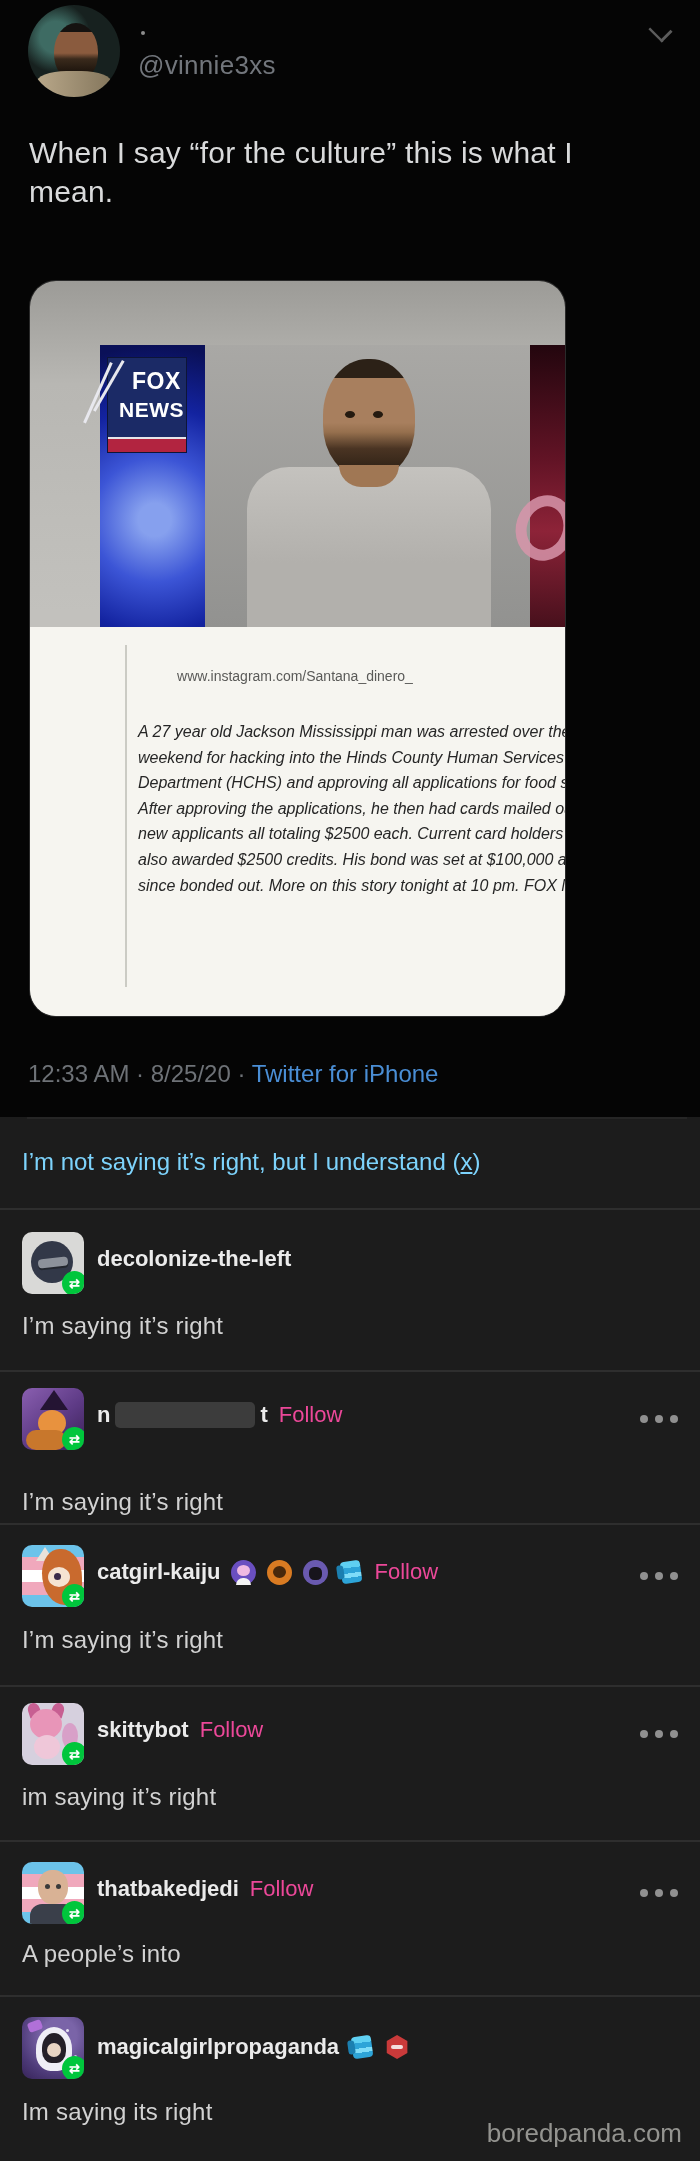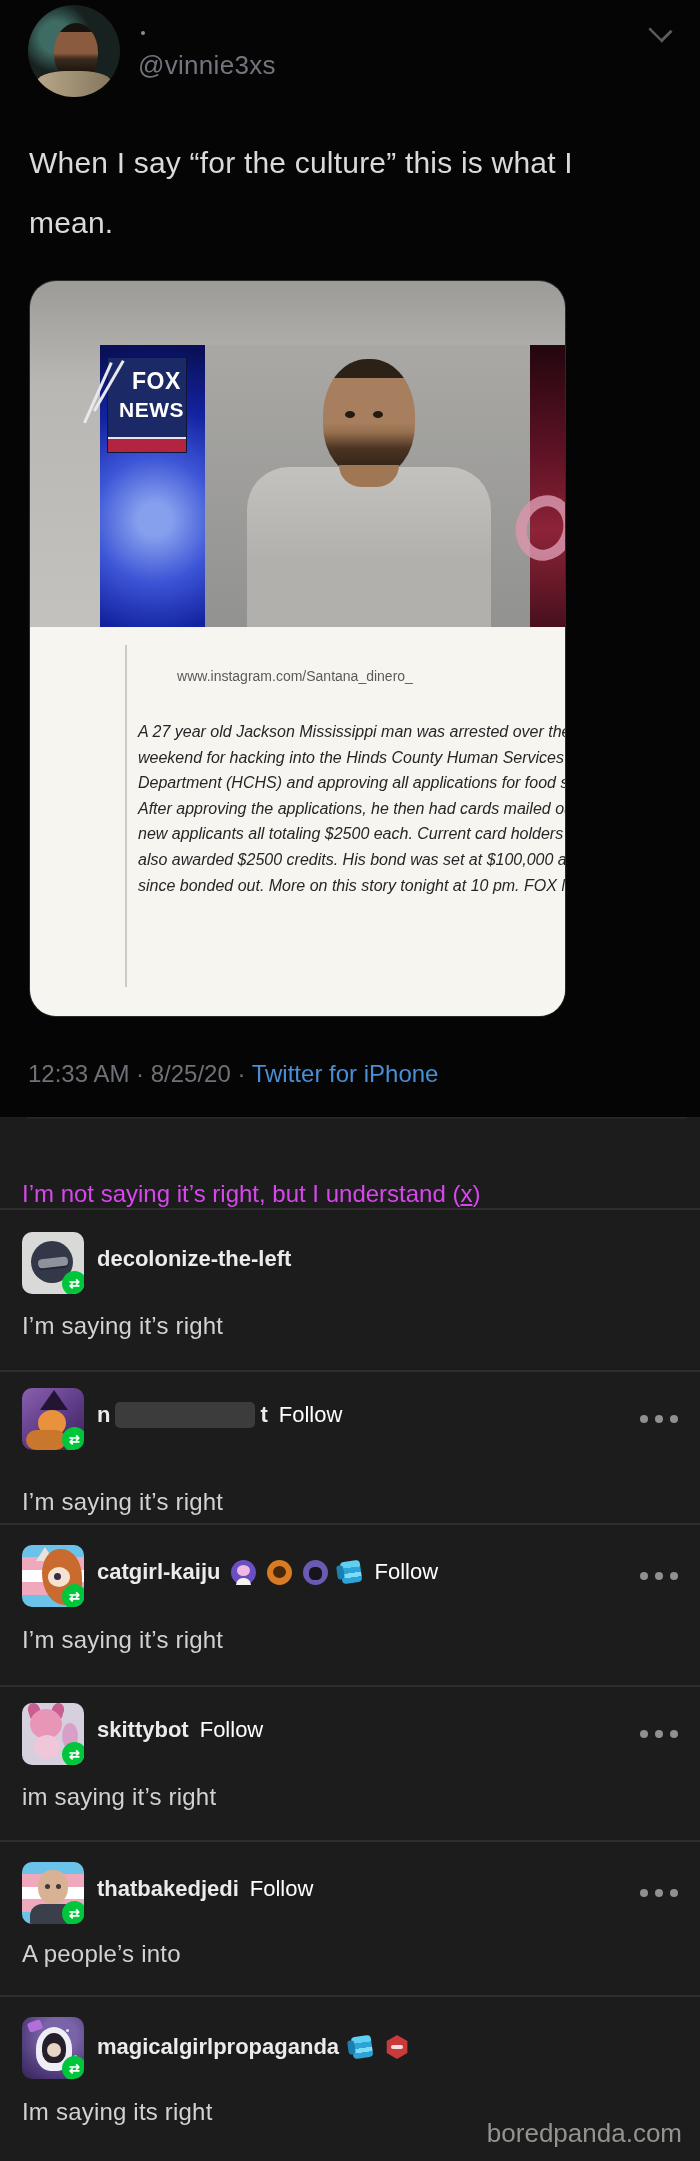--- a/index.html
+++ b/index.html
@@ -13,21 +13,21 @@
     background:radial-gradient(circle at 30% 35%,#3e6b63 0 18%,#17211f 40%),#101513;}
   #op-avatar .face{position:absolute;left:26px;top:18px;width:44px;height:58px;border-radius:50% 50% 46% 46%;
     background:linear-gradient(180deg,#151210 0 16%,#8a5b3e 16% 52%,#3a2a1c 62%,#17100a 90%);}
   #op-avatar .shirt{position:absolute;left:8px;top:66px;width:76px;height:30px;border-radius:40% 40% 0 0;
     background:linear-gradient(90deg,#b9a88a,#84765c);}
   #name-dot{left:141px;top:31px;width:4px;height:4px;border-radius:50%;background:#8d8d8d;}
   #op-handle{left:138px;top:50px;font-size:26px;color:#72767c;letter-spacing:.3px;}
   #chevron{left:648px;top:20px;width:26px;height:18px;}
   #chevron::before{content:"";position:absolute;left:3px;top:1px;width:16px;height:16px;
     border-right:3px solid #5c5c5c;border-bottom:3px solid #5c5c5c;transform:rotate(45deg) scaleY(.8);}
-  #tweet-text{left:29px;top:133px;width:585px;font-size:30px;line-height:60px;color:#d9dadb;letter-spacing:.2px;}
+  #tweet-text{left:29px;top:133px;width:585px;font-size:30px;line-height:39px;color:#d9dadb;letter-spacing:.2px;}
 
   
   #fox-card{left:30px;top:281px;width:535px;height:735px;border-radius:26px;overflow:hidden;
     background:linear-gradient(180deg,#9c9b97,#b8b7b3 14%,#c2c1bd 45%);box-shadow:0 0 0 1px #2a2a2a;}
   #fox-strip{position:absolute;left:70px;top:64px;width:545px;height:282px;overflow:hidden;}
   .panel{position:absolute;top:0;height:282px;}
   #panel-blue{left:0;width:105px;
     background:radial-gradient(circle at 52% 62%,#86a0ee 0 9%,#3c55d6 34%,#1323a0 62%,#0a1058 95%);}
   #panel-mug{left:105px;width:325px;background:linear-gradient(180deg,#a9a8a5,#929290);}
   #mug-head{position:absolute;left:118px;top:14px;width:92px;height:118px;border-radius:48% 48% 44% 44%;
@@ -56,28 +56,28 @@
   #fox-link{margin-top:5px;font-size:14px;color:#5a5a58;}
   #fox-body{position:absolute;left:108px;top:92px;width:482px;font-size:16px;line-height:25.6px;color:#262626;font-style:italic;}
 
   
   #timestamp{left:28px;top:1060px;font-size:24px;color:#6e7277;}
   #timestamp .src{color:#4a8ed5;margin-top:12px;}
   .divider{position:absolute;left:0;width:700px;height:2px;background:#2e2e2e;}
   #divider-ts{left:27px;width:660px;top:1117px;background:#262626;}
 
   
-  #caption{left:22px;top:1180px;font-size:24px;color:#d946ef;}
+  #caption{left:22px;top:1148px;font-size:24px;color:#7dd3fc;}
   #caption .cap-link{text-decoration:underline;}
   .reply-avatar{position:absolute;left:22px;width:62px;height:62px;border-radius:10px;overflow:hidden;}
   .reblog-badge{position:absolute;left:40px;top:39px;width:25px;height:25px;border-radius:50%;background:#00c63c;
     color:#fff;font-size:13px;font-weight:bold;text-align:center;line-height:25px;}
   .uname-row{position:absolute;left:97px;display:flex;align-items:center;gap:11px;}
   .uname{font-size:22px;font-weight:bold;color:#ebebeb;}
-  .follow{font-size:22px;color:#ffffff;}
+  .follow{font-size:22px;color:#ec4899;}
   .comment{position:absolute;left:22px;font-size:24px;color:#d2d2d2;letter-spacing:.2px;}
   .meatball{position:absolute;right:22px;display:flex;gap:7px;align-items:center;height:22px;}
   .meatball i{width:8px;height:8px;border-radius:50%;background:#909090;}
   .badge{width:25px;height:25px;border-radius:50%;position:relative;flex:0 0 auto;}
   .badge.b-paw{background:#6a4fc0;}
   .badge.b-paw::before{content:"";position:absolute;left:6px;top:5px;width:13px;height:11px;border-radius:50%;background:#efb9e2;}
   .badge.b-paw::after{content:"";position:absolute;left:5px;bottom:0;width:15px;height:7px;border-radius:8px 8px 0 0;background:#f4f4f4;}
   .badge.b-orange{background:#d97b22;}
   .badge.b-orange::before{content:"";position:absolute;left:6px;top:6px;width:13px;height:12px;border-radius:50%;background:#47280c;}
   .badge.b-cat{background:#6a5ab0;}

